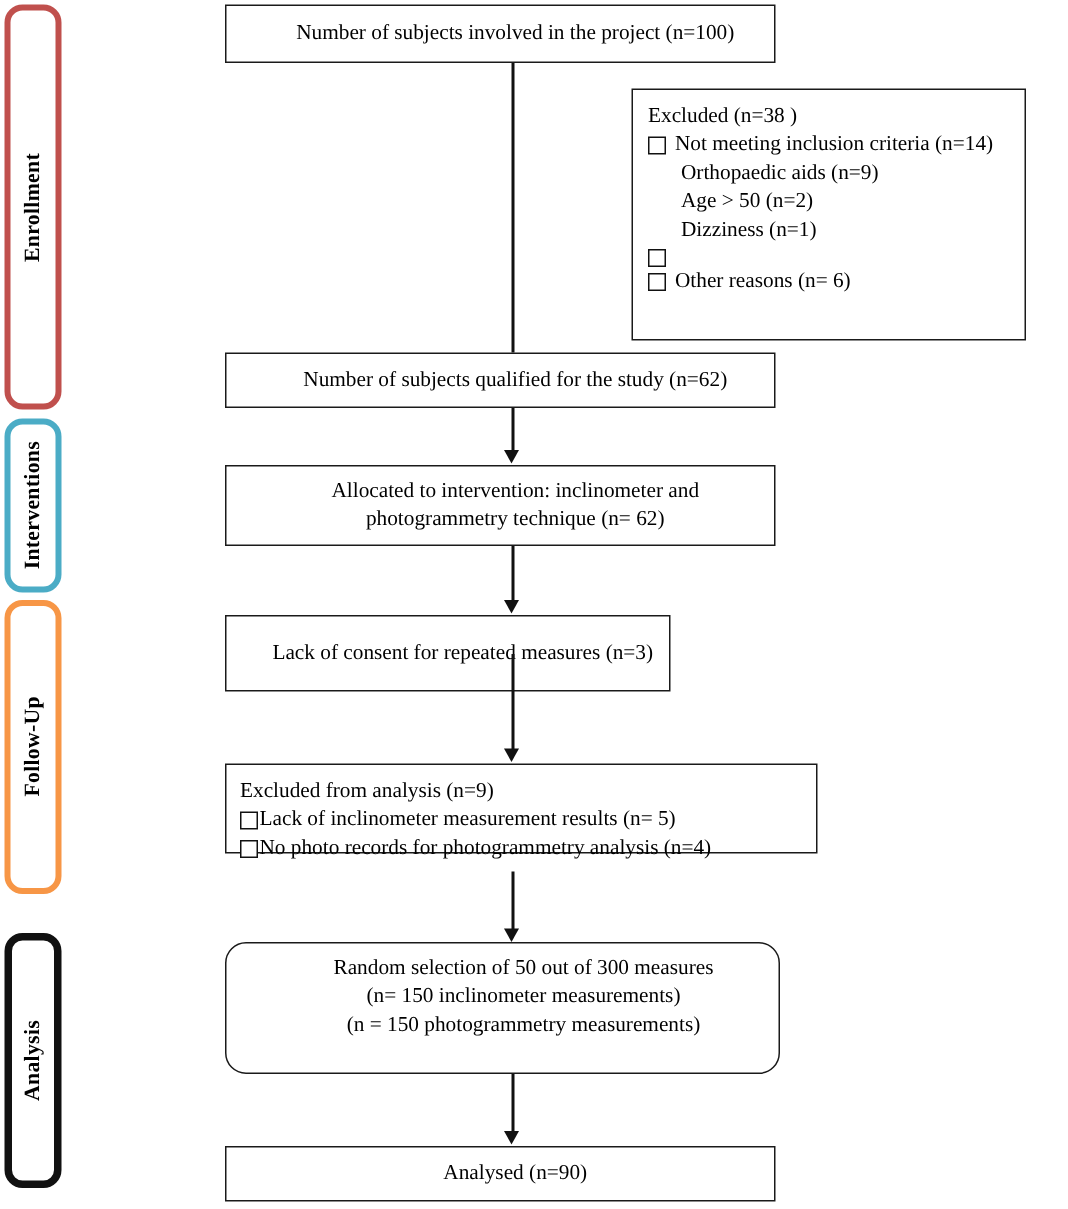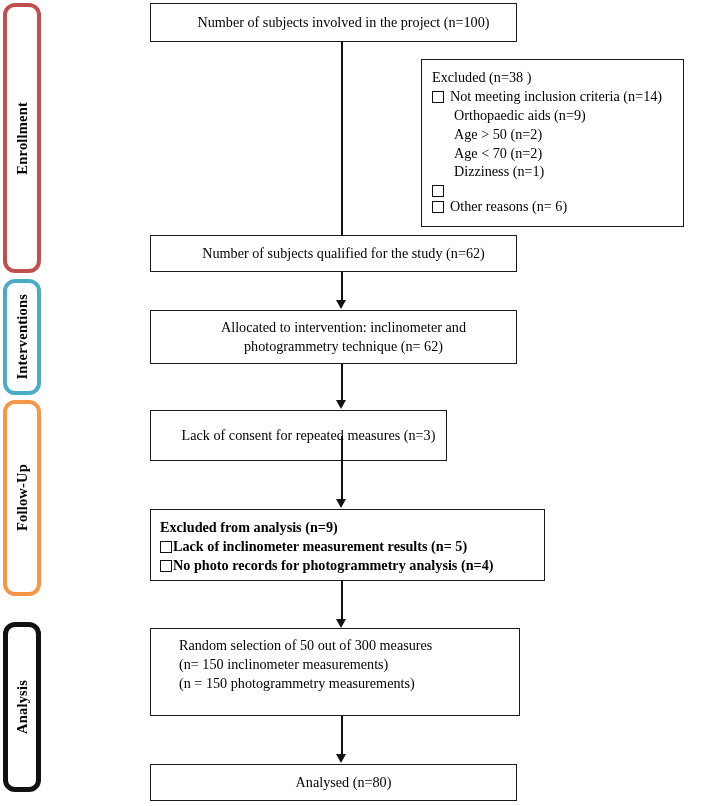--- a/index.html
+++ b/index.html
@@ -51,21 +51,22 @@
     padding-left: 20px;
   }
   .flow-box.center {
     display: flex;
     align-items: center;
     justify-content: center;
     text-align: center;
   }
   .flow-box.left {
     display: block;
-    text-align: left;
+    text-align: center;
+    border-radius: 14px;
   }
   .box-text {
     display: block;
     white-space: pre-line;
   }
   .flow-box.left .box-text {
     padding: 7px 0 0 8px;
   }
   .flow-box.center .box-text {
     padding: 0 10px;
@@ -156,23 +157,20 @@
     <span class="cbox"></span>
     <span class="cl-text">Not meeting inclusion criteria (n=14)</span>
   </div>
   <div class="cl-row indent">
     <span class="cl-text">Orthopaedic aids (n=9)</span>
   </div>
   <div class="cl-row indent">
     <span class="cl-text">Age &gt; 50  (n=2)</span>
   </div>
   <div class="cl-row indent">
-    <span class="cl-text">Age &lt; 70  (n=2)</span>
-  </div>
-  <div class="cl-row indent">
     <span class="cl-text">Dizziness (n=1)</span>
   </div>
   <div class="cl-row plain">
     <span class="cbox"></span>
   </div>
   <div class="cl-row plain">
     <span class="cbox"></span>
     <span class="cl-text">Other reasons (n= 6)</span>
   </div>
 </div>
@@ -183,42 +181,42 @@
 
 <div class="flow-box center" style="left:150px; top:310px; width:367px; height:54px;">
   <span class="box-text">Allocated to intervention: inclinometer and
 photogrammetry technique (n= 62)</span>
 </div>
 
 <div class="flow-box center" style="left:150px; top:410px; width:297px; height:51px;">
   <span class="box-text">Lack of consent for repeated measures (n=3)</span>
 </div>
 
-<div class="checklist" style="left:150px; top:509px; width:395px; height:72px; padding-left:9px;font-weight:bold;">
+<div class="checklist" style="left:150px; top:509px; width:395px; height:60px; padding-left:9px;">
   <div class="cl-row plain">
     <span class="cl-text">Excluded from analysis (n=9)</span>
   </div>
   <div class="cl-row plain">
     <span class="cbox tight"></span>
     <span class="cl-text">Lack of inclinometer measurement results (n= 5)</span>
   </div>
   <div class="cl-row plain">
     <span class="cbox tight"></span>
     <span class="cl-text">No photo records for photogrammetry analysis  (n=4)</span>
   </div>
 </div>
 
 <div class="flow-box left" style="left:150px; top:628px; width:370px; height:88px;">
   <span class="box-text">Random selection of 50 out of 300 measures
 (n= 150 inclinometer measurements)
 (n = 150 photogrammetry measurements)</span>
 </div>
 
 <div class="flow-box center" style="left:150px; top:764px; width:367px; height:37px;">
-  <span class="box-text">Analysed  (n=80)</span>
+  <span class="box-text">Analysed  (n=90)</span>
 </div>
 
 <div class="vline" style="left:341px; top:42px; height:193px;"></div>
 
 <div class="vline" style="left:341px; top:272px; height:29px;"></div>
 <div class="arrow-head" style="left:336px; top:300px;"></div>
 
 <div class="vline" style="left:341px; top:364px; height:37px;"></div>
 <div class="arrow-head" style="left:336px; top:400px;"></div>
 

